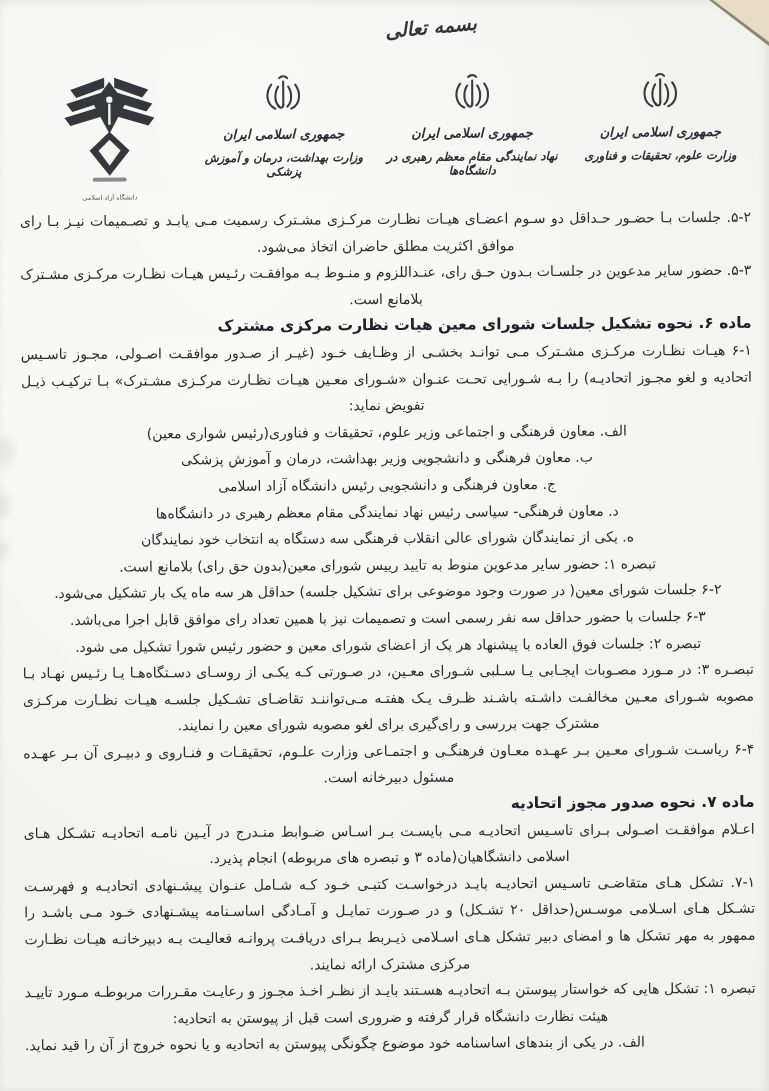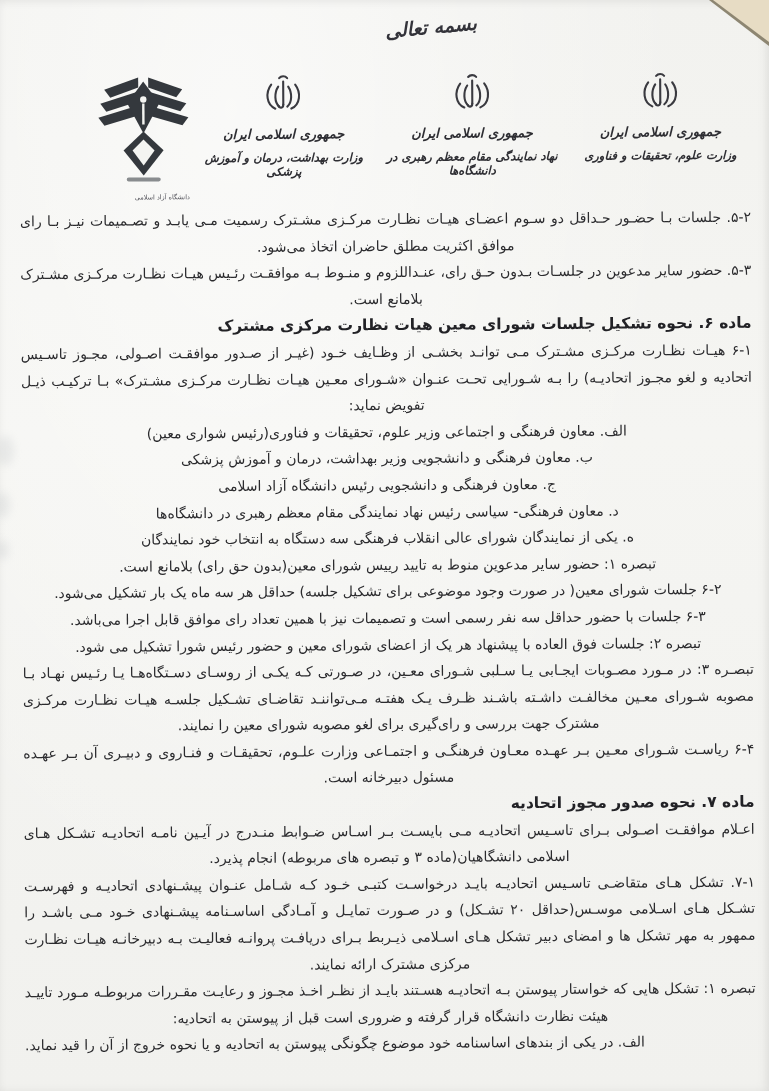--- a/index.html
+++ b/index.html
@@ -42,21 +42,21 @@
   .org{flex:1 1 0;text-align:center;padding-top:4px;min-width:0;}
   .org .emblem{height:42px;}
   .org .country{
     margin-top:8px;font-size:13px;font-weight:bold;font-style:italic;
     color:#2e2e33;font-family:"DejaVu Serif","Liberation Serif",serif;
   }
   .org .name{
     margin-top:9px;font-size:11.5px;font-weight:bold;color:#2e2e33;
     font-family:"DejaVu Serif","Liberation Serif",serif;font-style:italic;
   }
-  .azad{flex:0 0 160px;text-align:right;padding-top:0;}
+  .azad{flex:0 0 160px;text-align:center;padding-top:0;}
   .azad-caption{margin-top:2px;font-size:6.5px;color:#55555c;letter-spacing:.5px;}
 
   .body-text{
     position:absolute;top:206px;left:20px;right:18px;
     direction:rtl;
   }
   .para{margin:0;font-size:14px;line-height:26.6px;color:var(--ink);}
   .para.justify{text-align:justify;text-align-last:center;}
   .para.center{text-align:center;}
   .para.left{text-align:left;}

